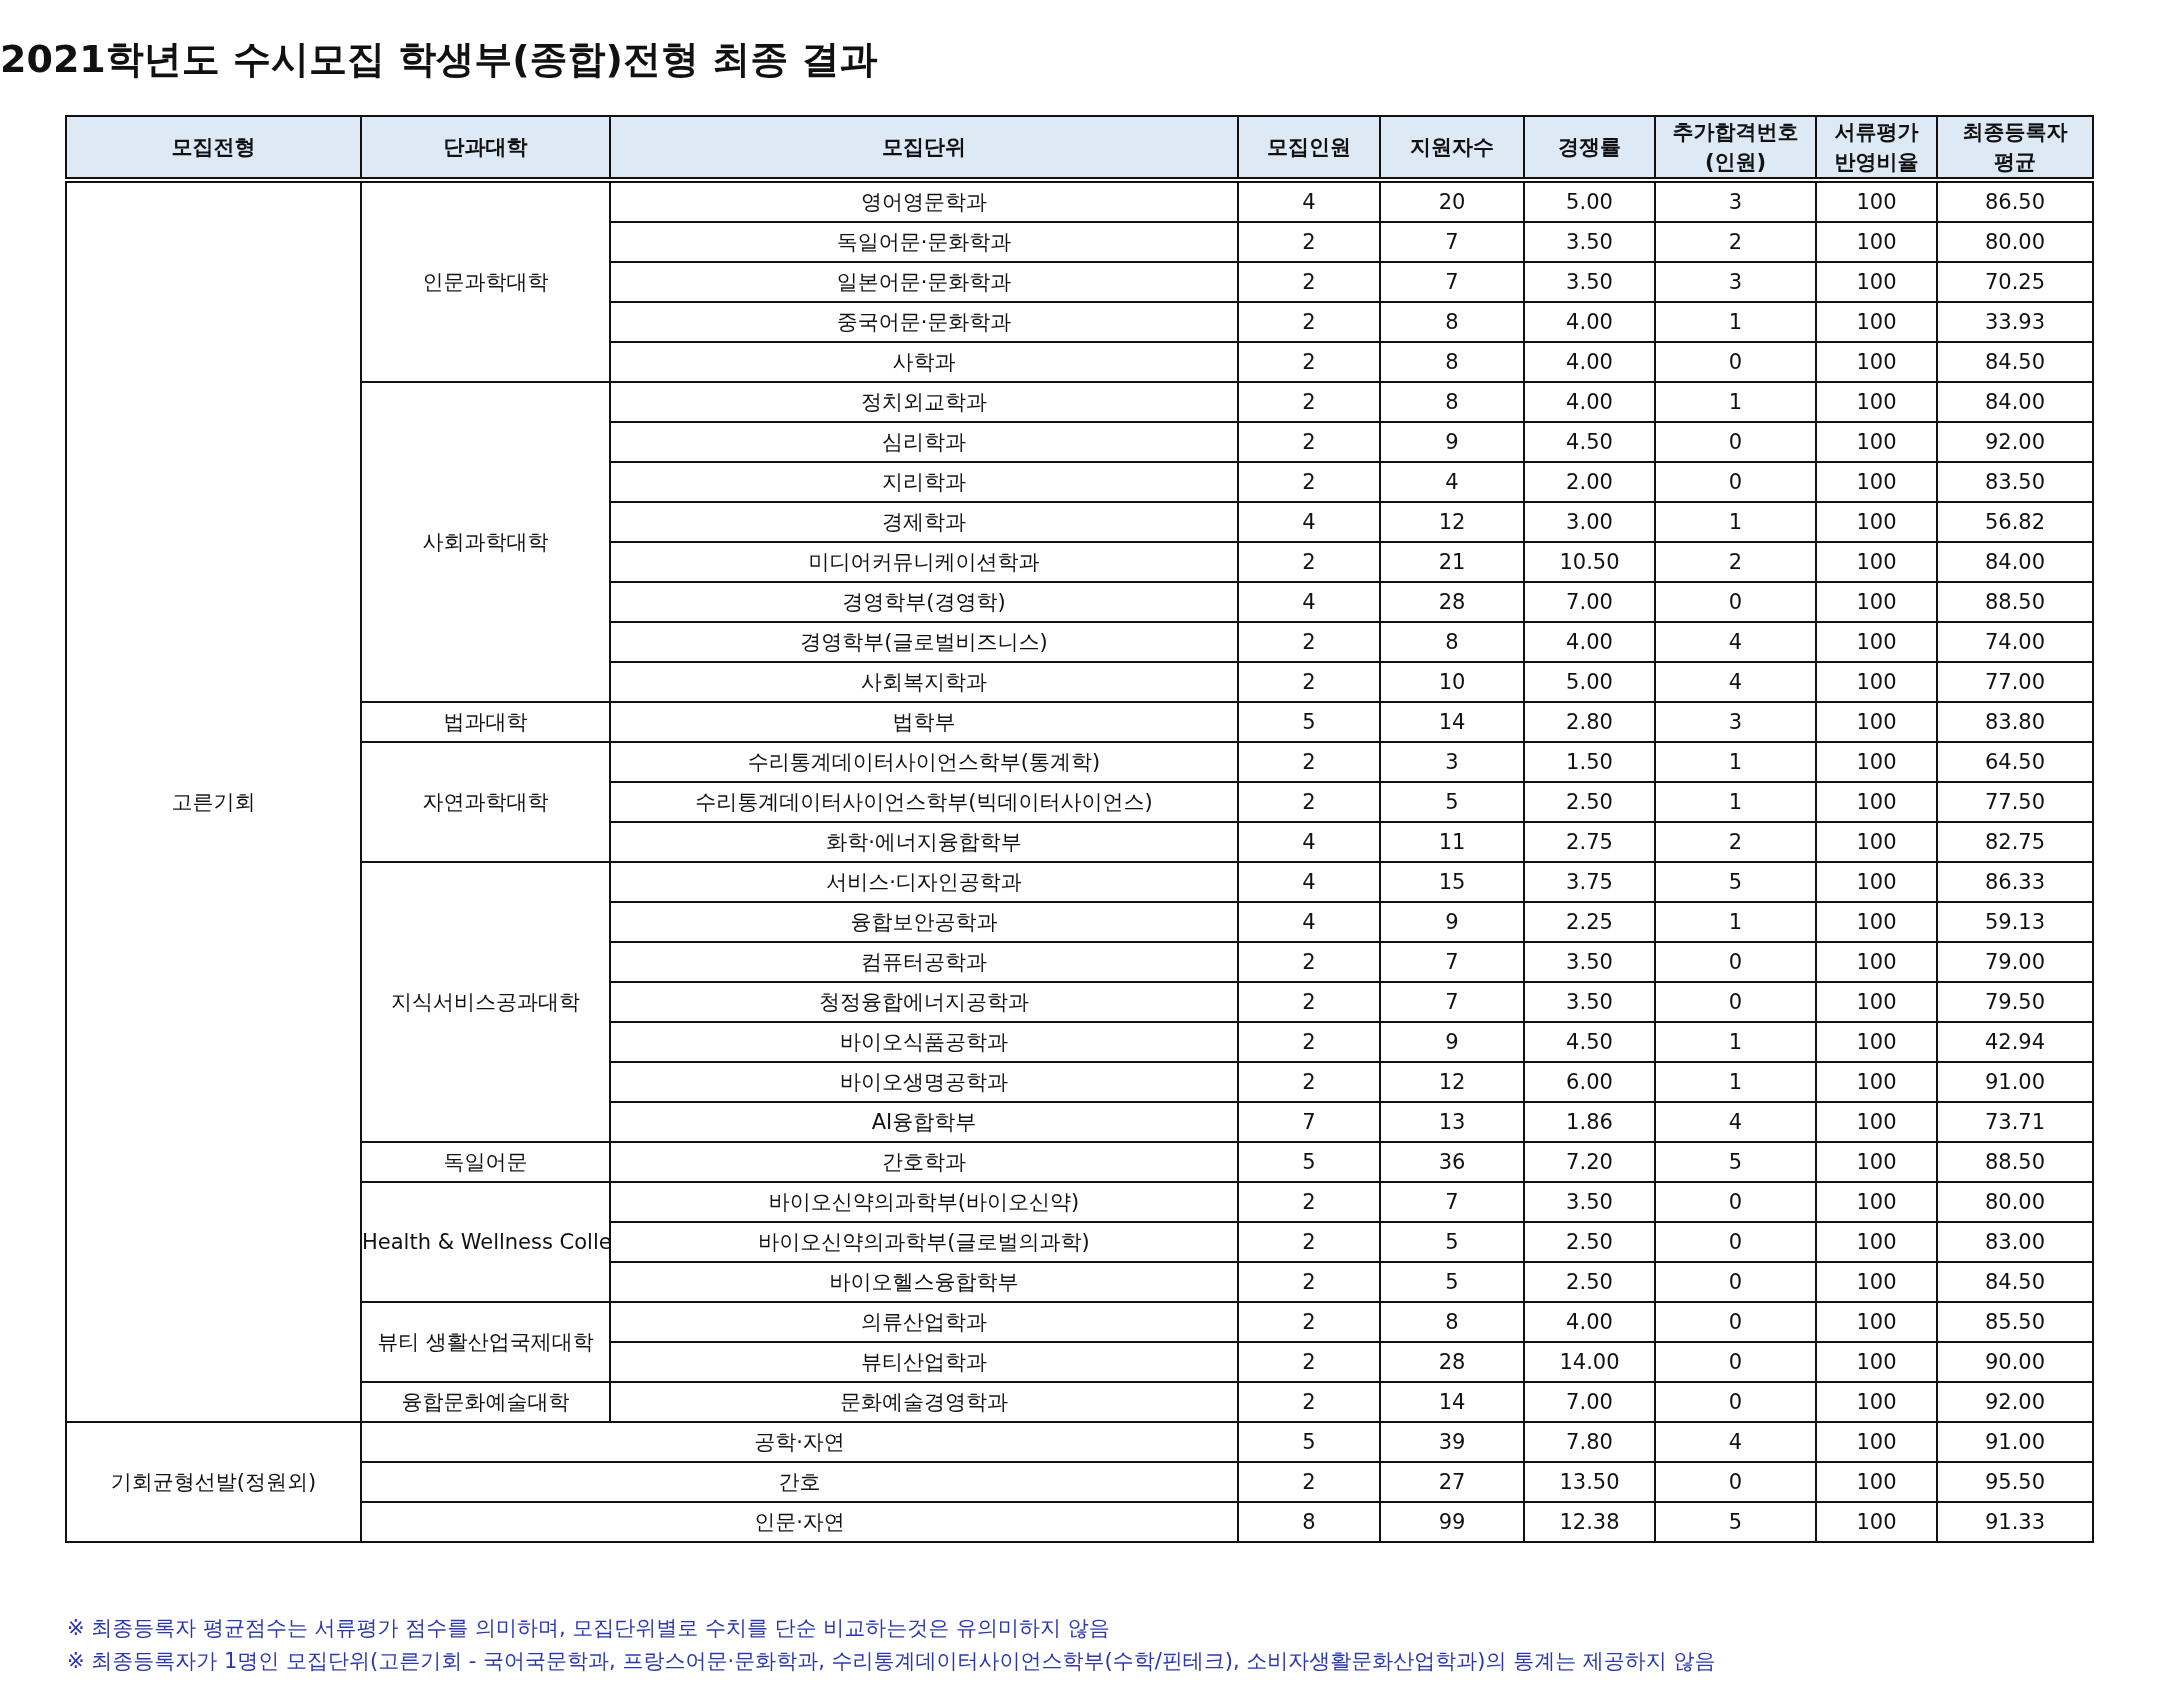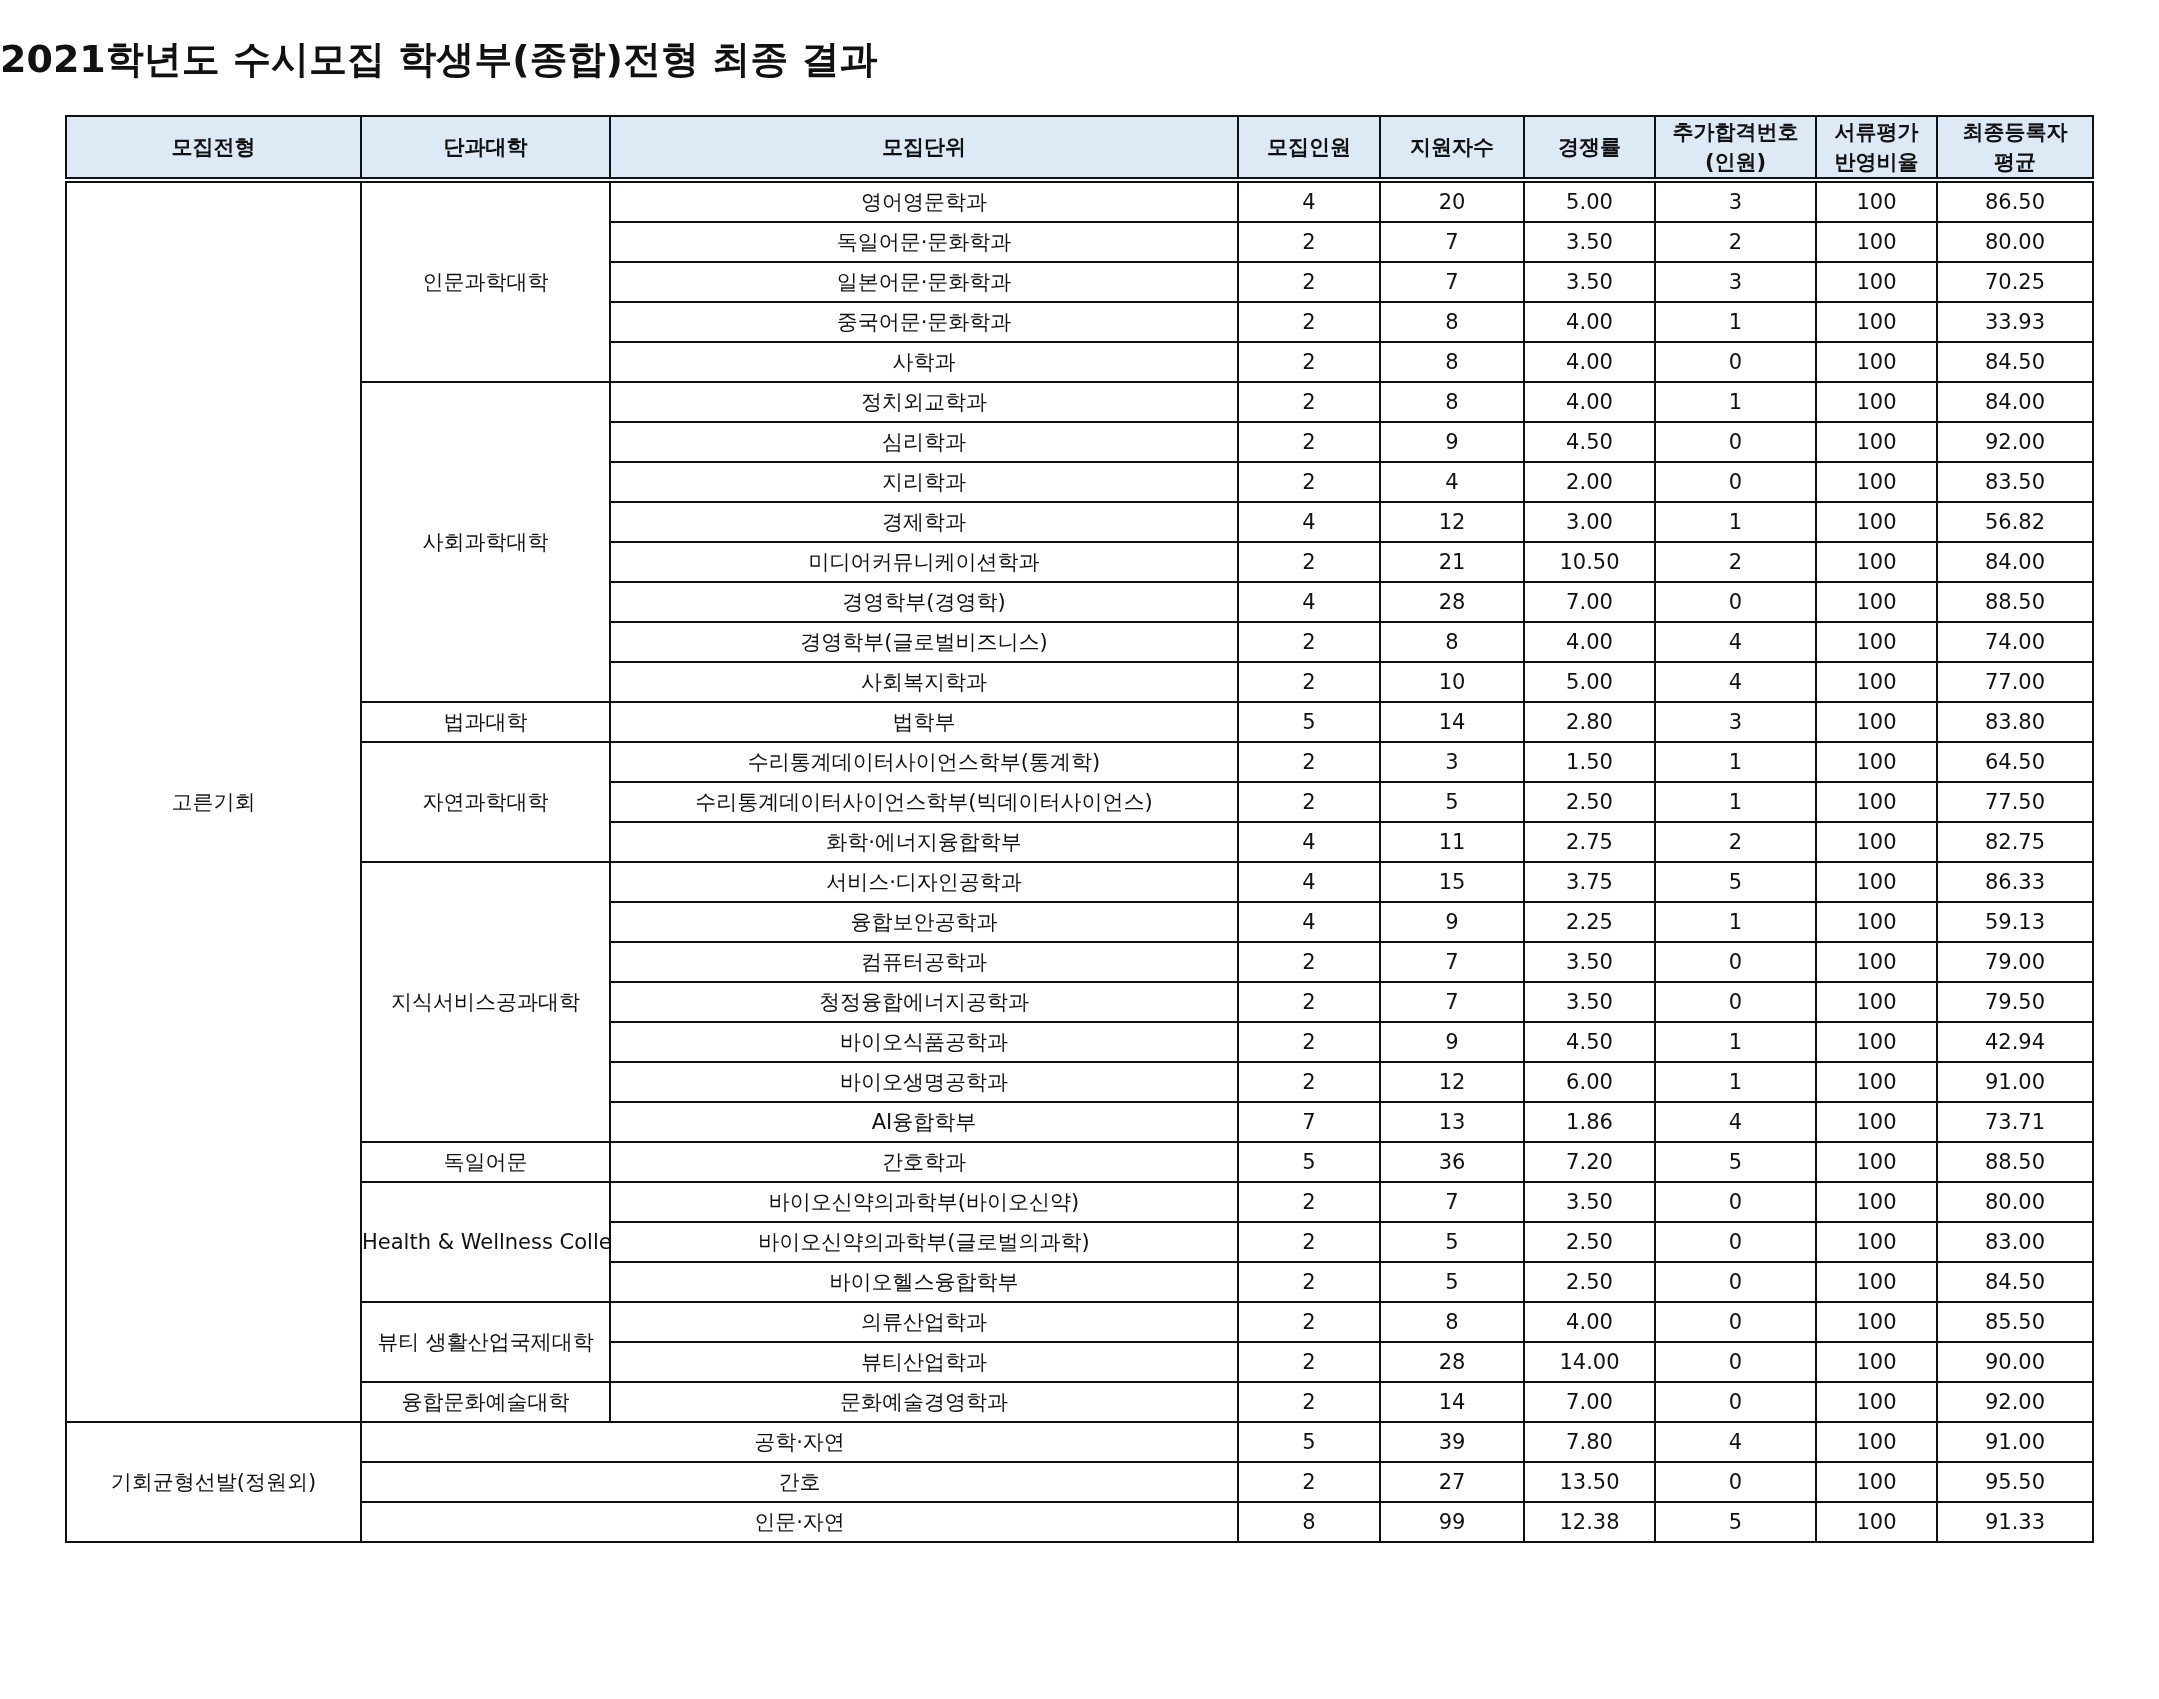--- a/index.html
+++ b/index.html
@@ -362,14 +362,16 @@
         <td>99</td>
         <td>12.38</td>
         <td>5</td>
         <td>100</td>
         <td>91.33</td>
       </tr>
     </tbody>
 </table>
 
 <div class="notes">
+  <div>※ 최종등록자 평균점수는 서류평가 점수를 의미하며, 모집단위별로 수치를 단순 비교하는것은 유의미하지 않음</div>
+  <div>※ 최종등록자가 1명인 모집단위(고른기회 - 국어국문학과, 프랑스어문·문화학과, 수리통계데이터사이언스학부(수학/핀테크), 소비자생활문화산업학과)의 통계는 제공하지 않음</div>
 </div>
 
 
 </body></html>

